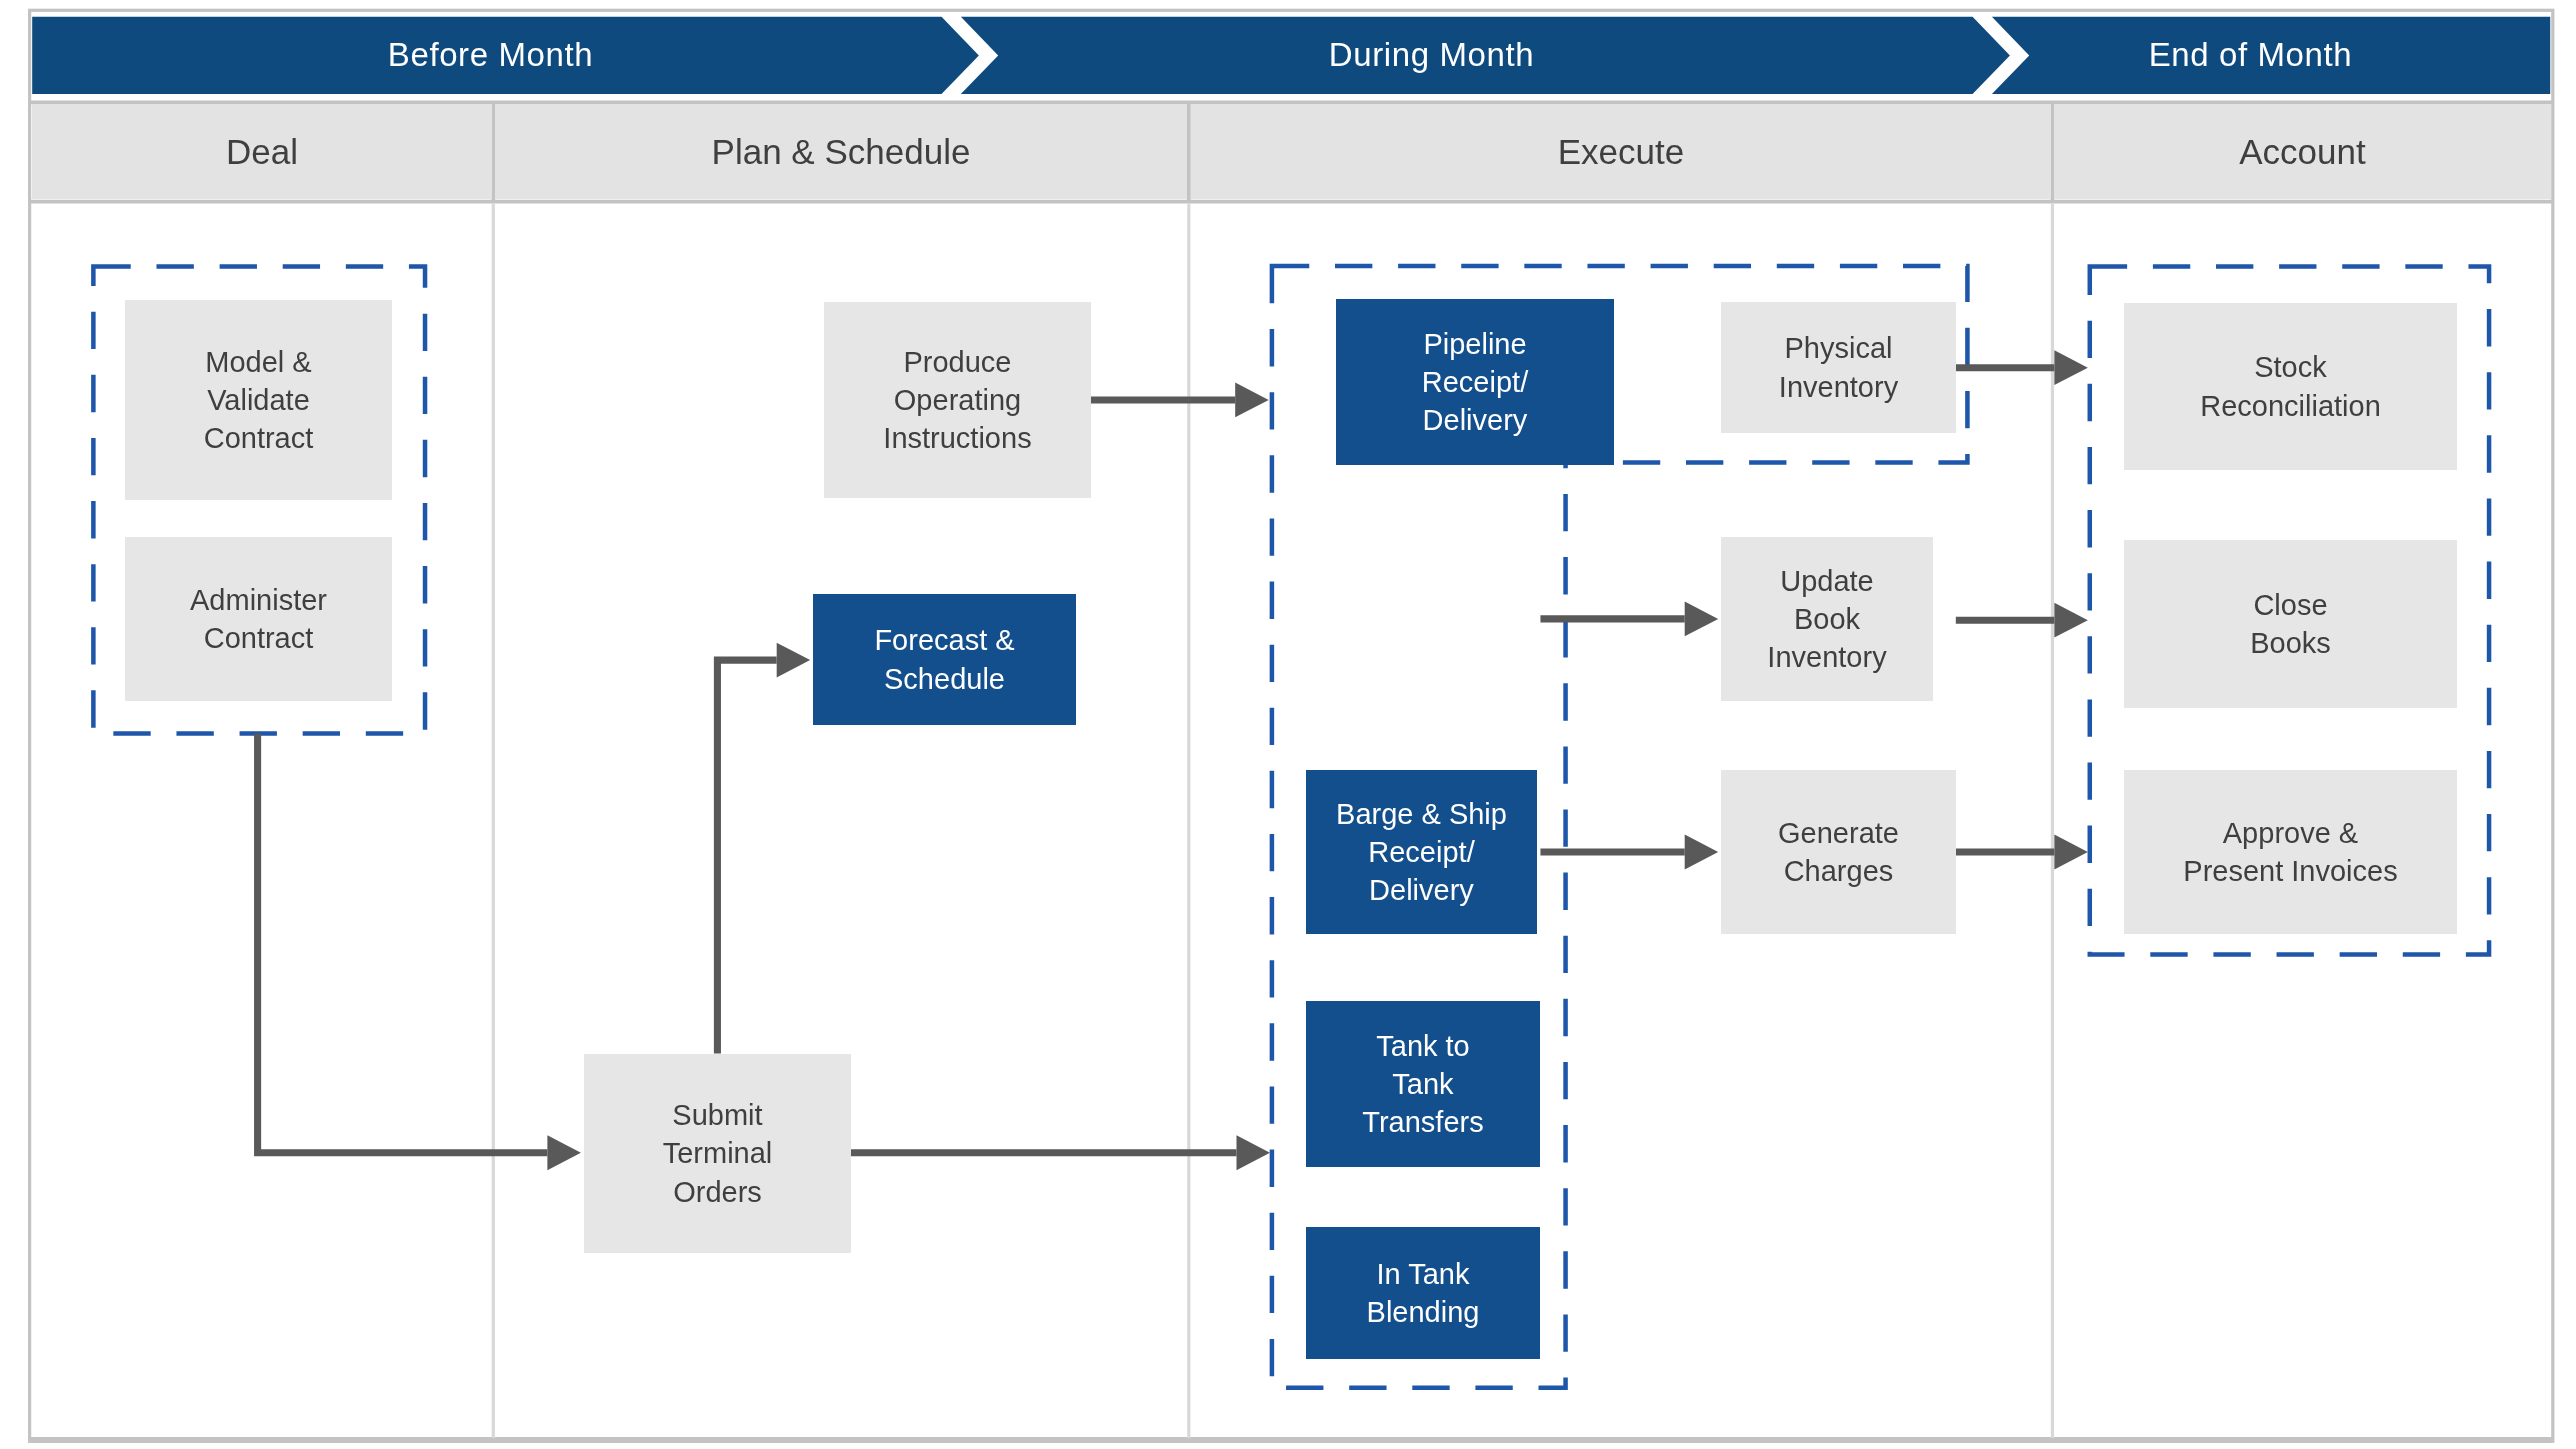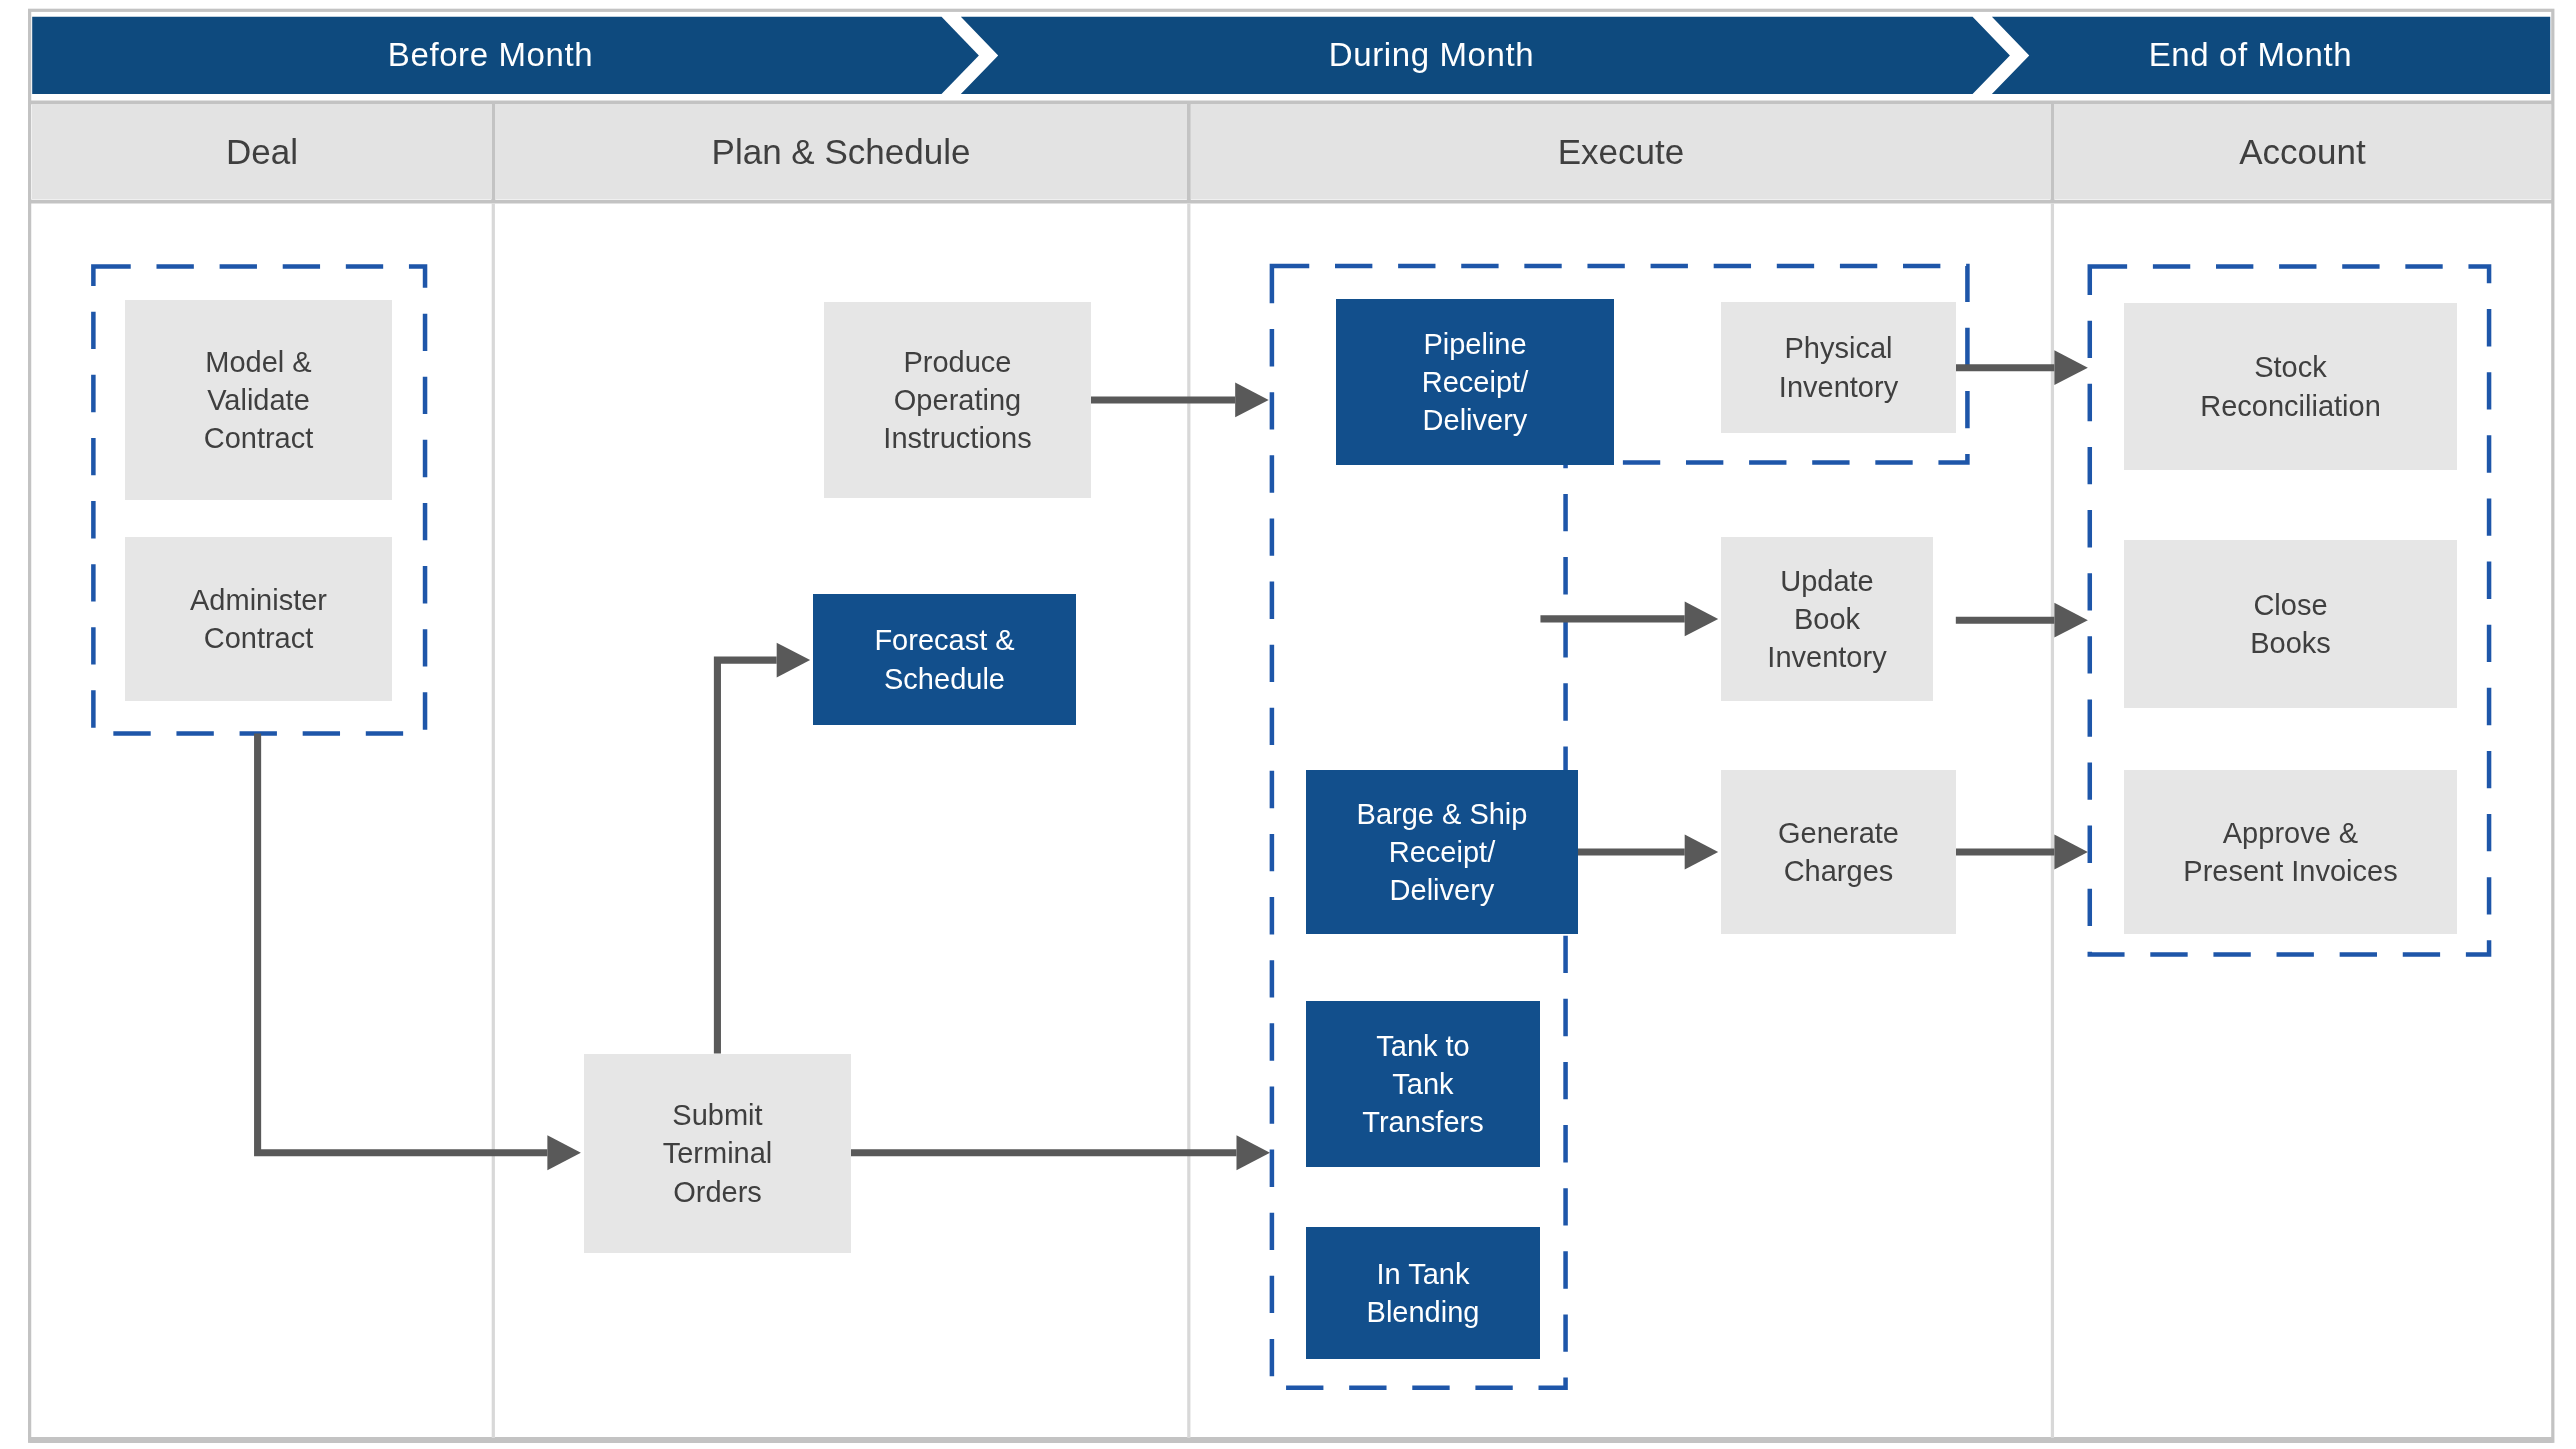--- a/index.html
+++ b/index.html
@@ -131,21 +131,21 @@
 Instructions</div>
   <div class="box blue" style="left:813px;top:594px;width:263px;height:131px;">Forecast &amp;
 Schedule</div>
   <div class="box gray" style="left:584px;top:1054px;width:267px;height:199px;">Submit
 Terminal
 Orders</div>
 
   <div class="box blue" style="left:1306px;top:299px;width:278px;height:166px;margin-left:30px;">Pipeline
 Receipt/
 Delivery</div>
-  <div class="box blue" style="left:1306px;top:770px;width:272px;height:164px;">Barge &amp; Ship
+  <div class="box blue" style="left:1306px;top:770px;width:231px;height:164px;">Barge &amp; Ship
 Receipt/
 Delivery</div>
   <div class="box blue" style="left:1306px;top:1001px;width:234px;height:166px;">Tank to
 Tank
 Transfers</div>
   <div class="box blue" style="left:1306px;top:1227px;width:234px;height:132px;">In Tank
 Blending</div>
 
   <div class="box gray" style="left:1721px;top:302px;width:235px;height:131px;">Physical
 Inventory</div>

